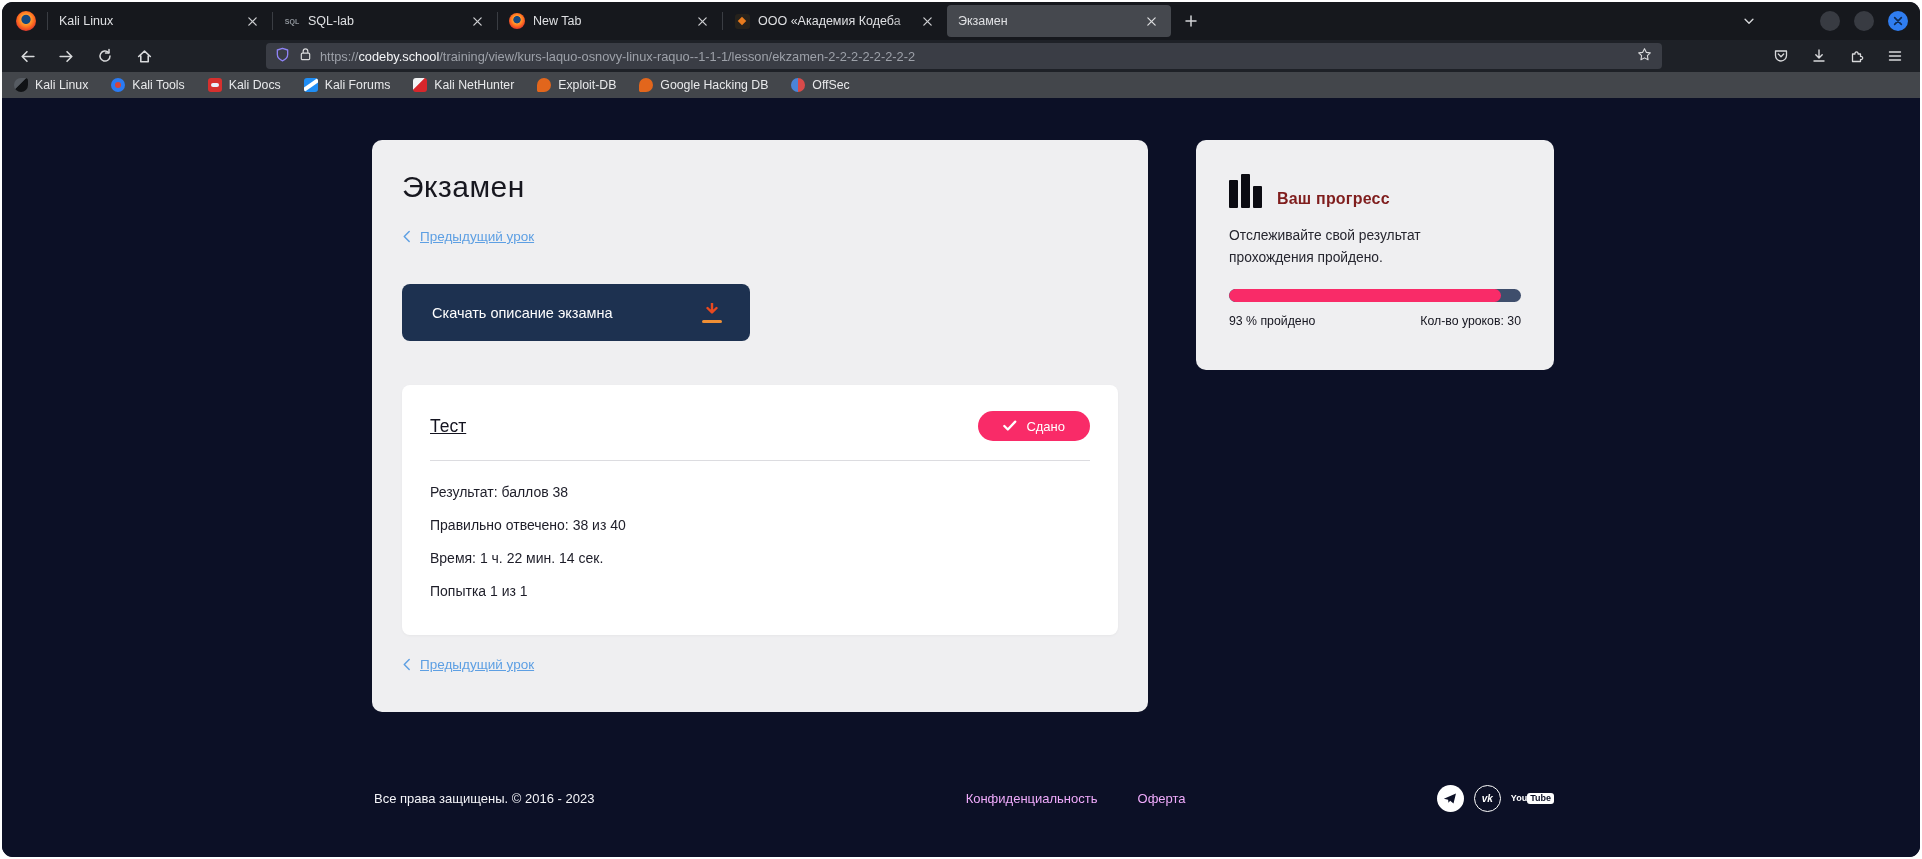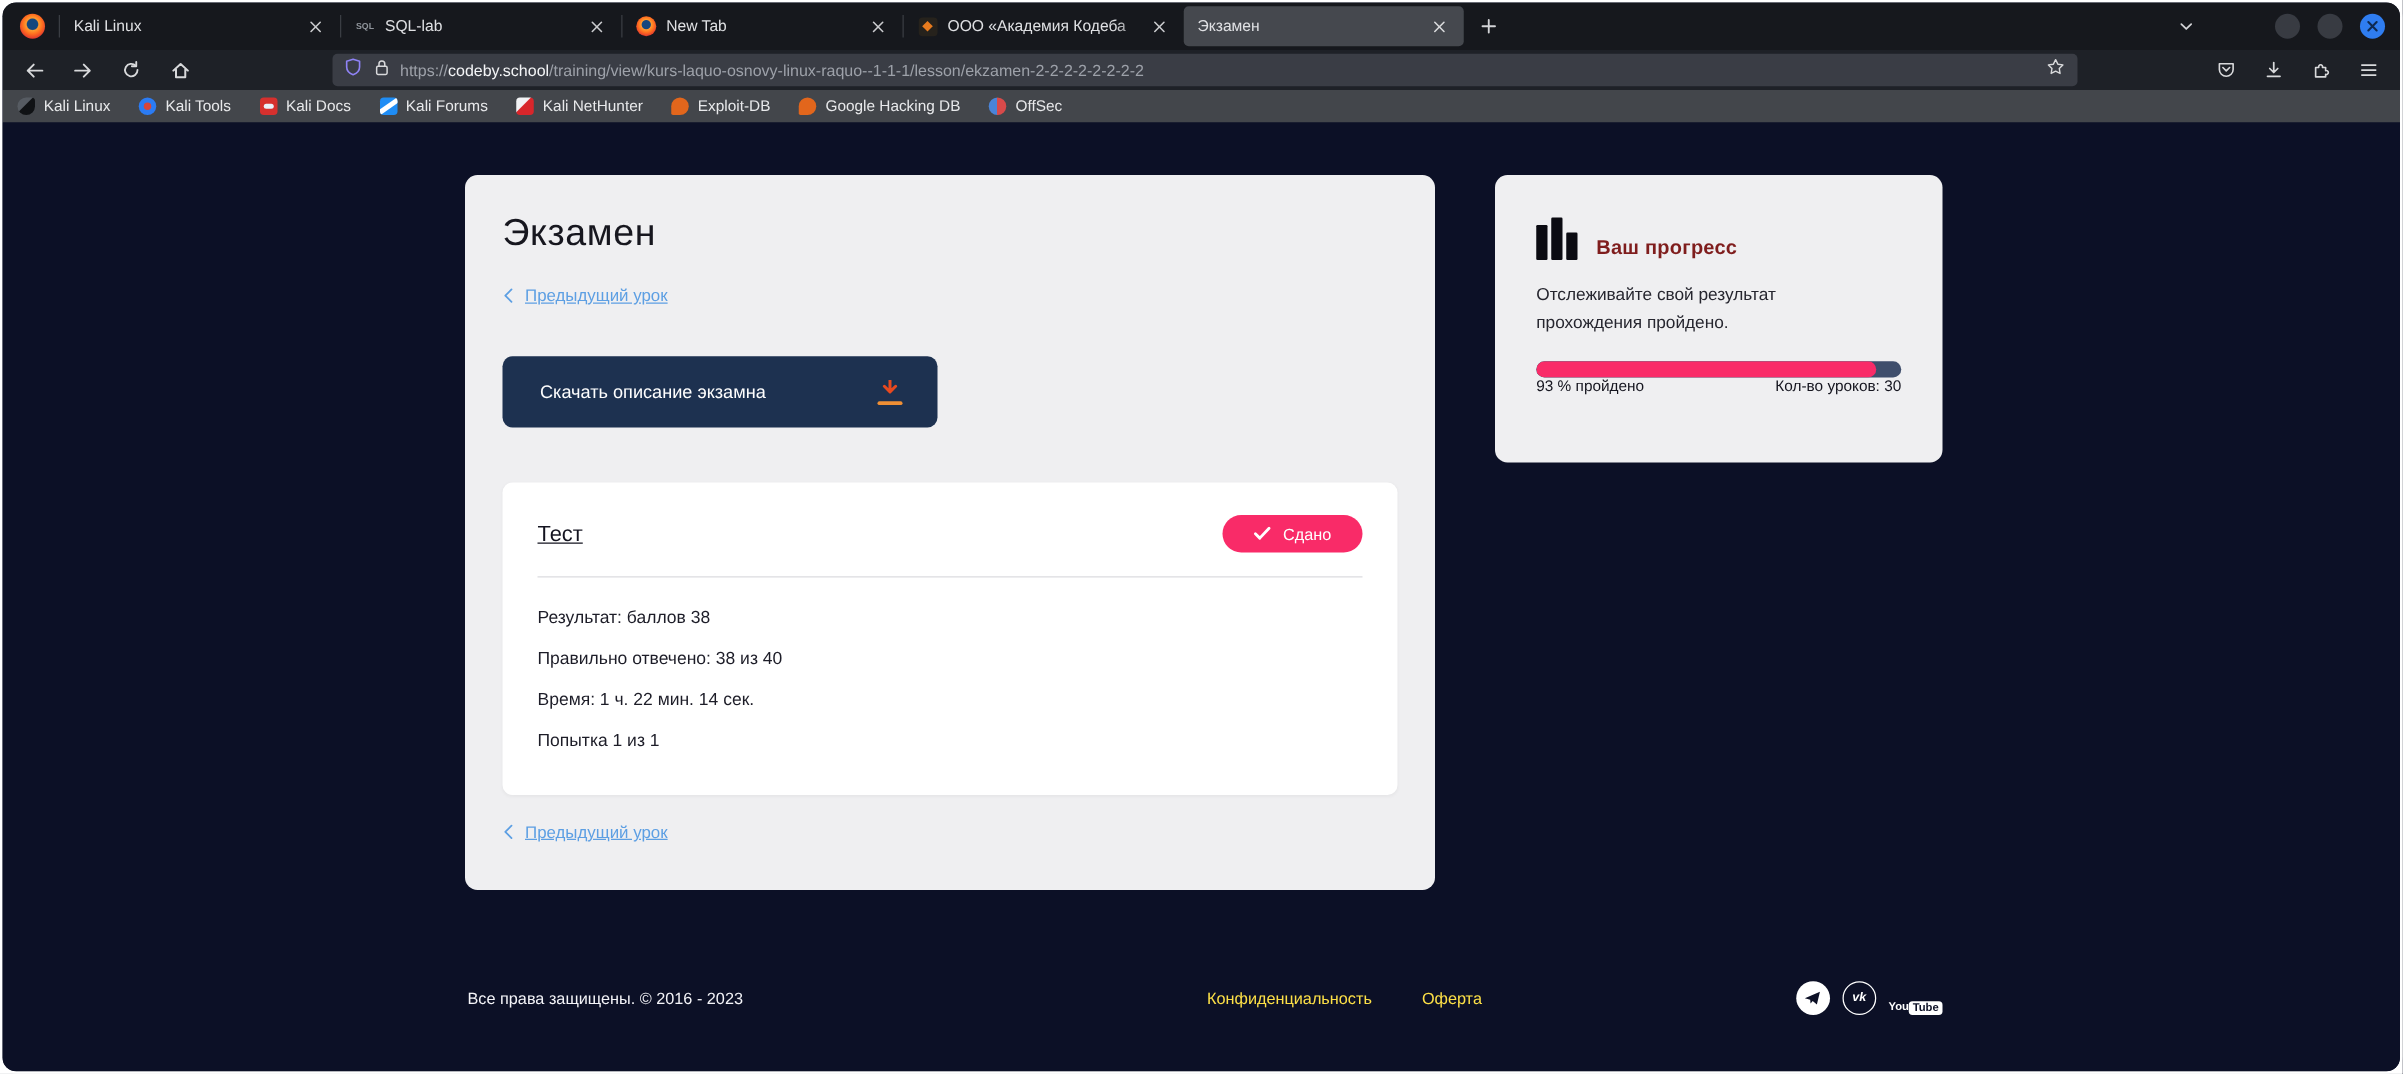--- a/index.html
+++ b/index.html
@@ -76,28 +76,28 @@
 
   .progress-card { position:absolute; left:1194px; top:42px; width:358px; height:230px; background:#efeff1; border-radius:10px; padding:34px 33px; }
   .prog-head { display:flex; align-items:flex-end; gap:15px; }
   .chart-icon { display:flex; align-items:flex-end; gap:3px; height:34px; }
   .chart-icon i { display:block; width:9px; background:#0b0b12; border-radius:1px; }
   .chart-icon .b1 { height:28px; } .chart-icon .b2 { height:34px; } .chart-icon .b3 { height:22px; }
   .prog-title { font-size:16px; font-weight:700; color:#7f1d1d; letter-spacing:0.2px; }
   .prog-desc { margin-top:17px; font-size:13.8px; line-height:1.6; color:#26262f; max-width:230px; }
   .prog-track { margin-top:20px; width:292px; height:13px; border-radius:7px; background:#3f4e6c; overflow:hidden; }
   .prog-fill { height:100%; background:#f92b68; border-radius:7px; }
-  .prog-labels { display:flex; justify-content:space-between; width:292px; }
+  .prog-labels { margin-top:12px; display:flex; justify-content:space-between; width:292px; }
   .prog-labels span { font-size:12.3px; color:#15151f; }
 
   .footer { position:absolute; left:372px; top:678px; width:1180px; height:44px; display:flex; align-items:center; justify-content:space-between; }
   .copyright { font-size:13px; color:#f4f4f8; }
   .foot-links { display:flex; gap:40px; margin-left:120px; }
-  .foot-links span { font-size:13px; color:#fde047; cursor:pointer; }
-  .socials { display:flex; align-items:flex-end; gap:10px; }
+  .foot-links span { font-size:13px; color:#f0abfc; cursor:pointer; }
+  .socials { display:flex; align-items:center; gap:10px; }
   .soc-tg { width:27px; height:27px; border-radius:50%; background:#fff; display:flex; align-items:center; justify-content:center; }
   .soc-vk { width:27px; height:27px; border-radius:50%; border:1.5px solid #fff; display:flex; align-items:center; justify-content:center; color:#fff; font-size:10px; font-weight:700; font-style:italic; }
   .soc-yt { display:flex; flex-direction:row; align-items:center; line-height:1; }
   .soc-yt .yt-top { color:#fff; font-size:9px; font-weight:700; }
   .soc-yt .yt-box { margin-top:1px; background:#fff; color:#0c1026; font-size:9px; font-weight:700; border-radius:3px; padding:1px 3px; }
 </style>
 </head>
 <body>
 
 <div class="screen">

